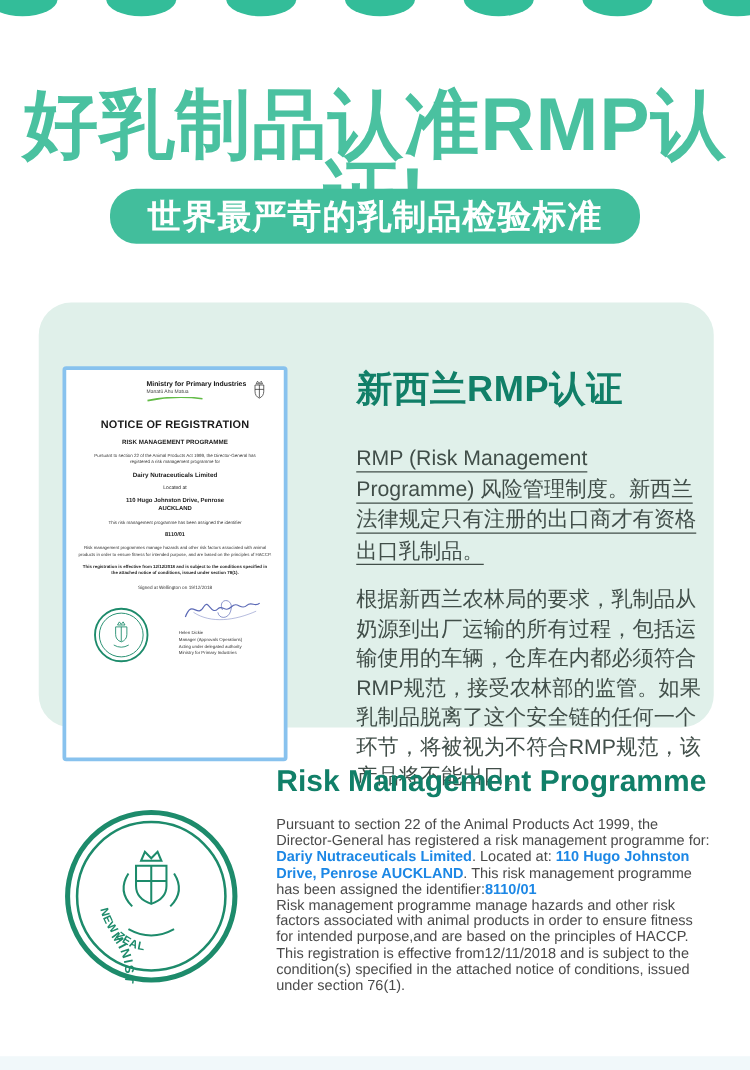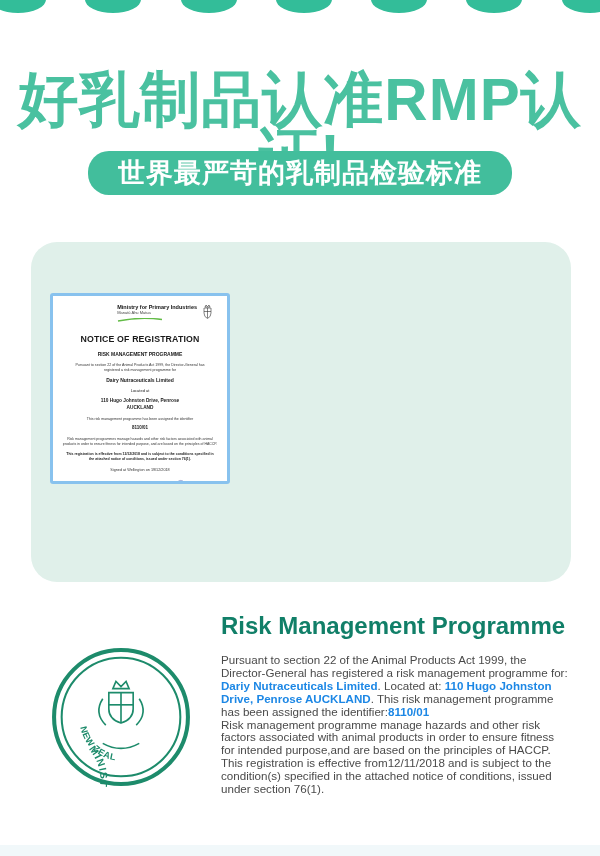--- a/index.html
+++ b/index.html
@@ -19,21 +19,21 @@
 
   
   .card{position:absolute;top:242px;left:31px;width:540px;height:340px;background:#E0F0EA;border-radius:26px;}
   .card-right{position:absolute;left:254px;top:0;width:278px;}
   .card-heading{margin:50px 0 0 0;font-size:29px;font-weight:bold;color:#117F68;letter-spacing:.5px;}
   .card-intro{margin:23px 0 0 0;font-size:17px;line-height:24.5px;color:#414E49;
     text-decoration:underline;text-underline-offset:5px;text-decoration-thickness:1px;}
   .card-body{margin:15px 0 0 0;font-size:17px;line-height:23.5px;color:#414E49;}
 
   
-  .certificate{position:absolute;left:19px;top:51px;width:180px;height:191px;background:#fff;
+  .certificate{position:absolute;left:19px;top:51px;width:180px;height:316px;background:#fff;
     border:3px solid #88C2EE;border-radius:3px;overflow:hidden;box-sizing:border-box;}
   .cert-inner{position:relative;width:348px;height:492px;transform:scale(.5);transform-origin:0 0;color:#1a1a1a;}
   .cert-header{display:flex;justify-content:flex-end;align-items:flex-start;gap:8px;padding:16px 26px 0 0;}
   .cert-m1{font-size:11px;font-weight:bold;color:#111;}
   .cert-m2{font-size:8px;color:#444;margin-top:1px;}
   .cert-title{margin-top:20px;text-align:center;font-size:17.5px;font-weight:bold;letter-spacing:.3px;}
   .cert-sub{margin-top:13px;text-align:center;font-size:10px;font-weight:bold;}
   .cert-pursuant{margin-top:11px;text-align:center;font-size:7.2px;color:#333;line-height:1.4;padding:0 32px;}
   .cert-company{margin-top:11px;text-align:center;font-size:10px;font-weight:bold;}
   .cert-located{margin-top:10px;text-align:center;font-size:8px;}
@@ -136,20 +136,25 @@
               <div>Helen Dickie</div>
               <div>Manager (Approvals Operations)</div>
               <div>Acting under delegated authority</div>
               <div>Ministry for Primary Industries</div>
             </div>
           </div>
         </div>
       </div>
     </div>
 
+    <div class="card-right">
+      <h2 class="card-heading">新西兰RMP认证</h2>
+      <p class="card-intro">RMP (Risk Management Programme) 风险管理制度。新西兰法律规定只有注册的出口商才有资格出口乳制品。</p>
+      <p class="card-body">根据新西兰农林局的要求，乳制品从奶源到出厂运输的所有过程，包括运输使用的车辆，仓库在内都必须符合RMP规范，接受农林部的监管。如果乳制品脱离了这个安全链的任何一个环节，将被视为不符合RMP规范，该产品将不能出口。</p>
+    </div>
   </section>
 
   <svg class="seal" width="142" height="142" viewBox="0 0 140 140">
     <circle cx="70" cy="70" r="66" stroke="#1D8B6B" stroke-width="4" fill="none"></circle>
     <circle cx="70" cy="70" r="58.5" stroke="#1D8B6B" stroke-width="2" fill="none"></circle>
     <defs>
       <path id="ringPath" d="M 38.2,101.8 A 45,45 0 1 1 36.0,99.5"></path>
       <path id="nzPath" d="M 30,80 A 40,40 0 0 0 68,113"></path>
     </defs>
     <text font-size="10" letter-spacing="1.1">

